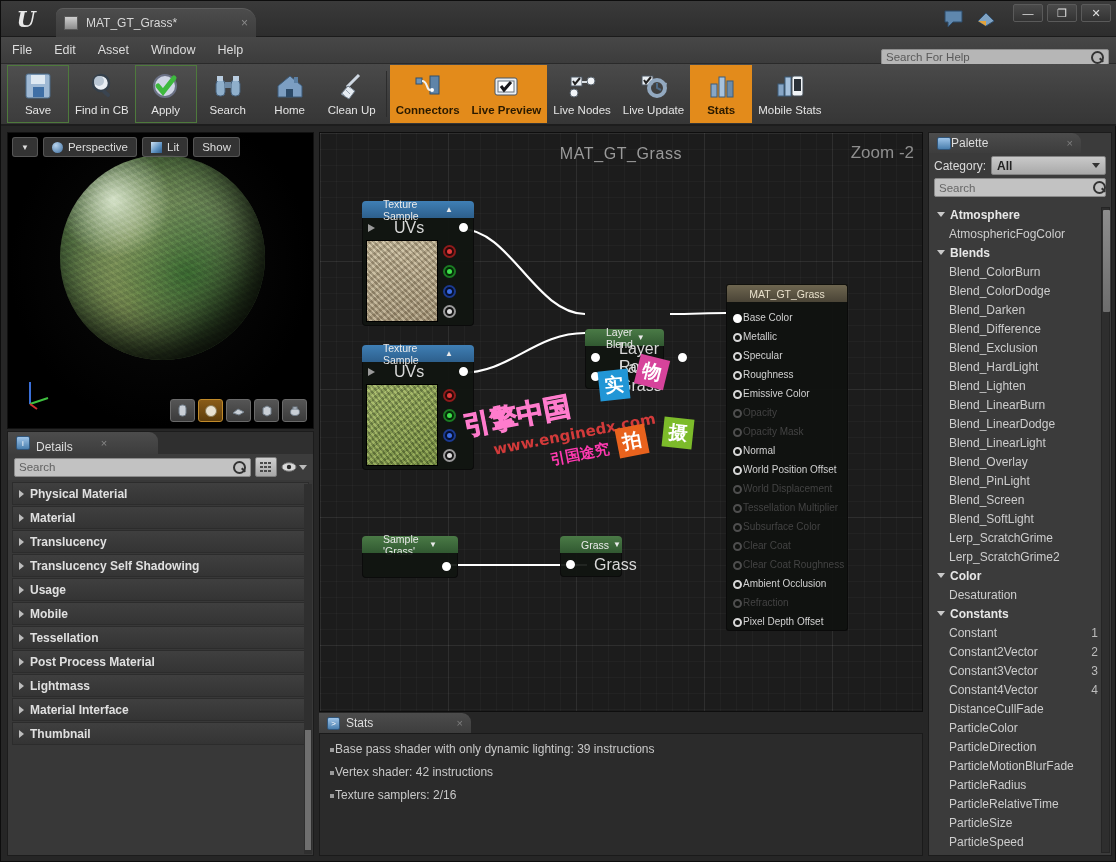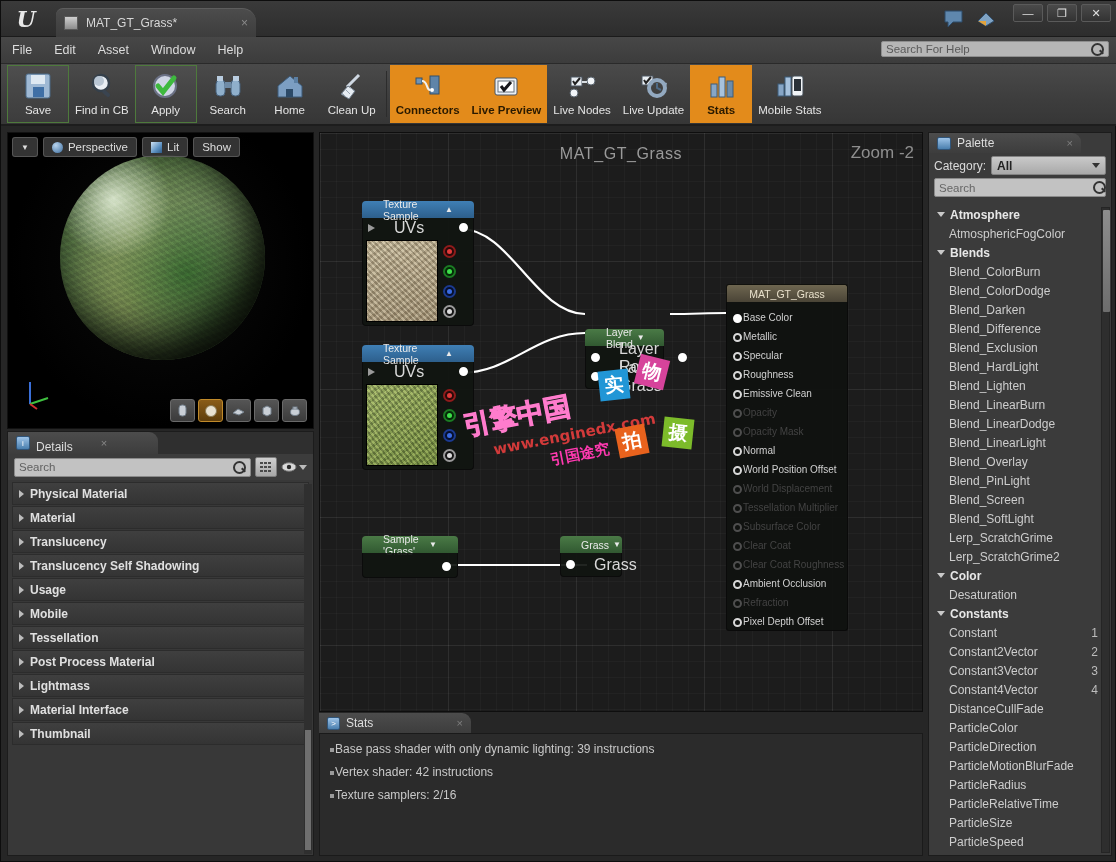--- a/index.html
+++ b/index.html
@@ -59,21 +59,21 @@
     position: absolute; left: 0; top: 36px; width: 1116px; height: 27px;
     background: linear-gradient(180deg,#474747 0%,#3c3c3c 100%);
     border-bottom: 1px solid #2a2a2a;
     display: flex; align-items: center;
   }
   .menu-item {
     padding: 0 11px; height: 27px; line-height: 27px;
     color: #dcdcdc; font-size: 12.5px;
   }
   .help-search {
-    position: absolute; right: 8px; top: 4px; width: 228px; height: 16px;
+    position: absolute; right: 8px; top: 12px; width: 228px; height: 16px;
     background: #b6b6b6; border: 1px solid #8e8e8e; border-radius: 2px;
     display: flex; align-items: center; padding: 0 4px;
   }
   .help-search input {
     border: 0; background: transparent; outline: none; flex: 1;
     font-size: 11.5px; color: #3a3a3a; font-family: "Liberation Sans", sans-serif;
   }
   .help-search input::placeholder { color: #5a5a5a; }
   .magnifier { width: 13px; height: 13px; position: relative; flex: 0 0 auto; }
   .magnifier::before {
@@ -369,21 +369,21 @@
 
   
   .palette-panel {
     position: absolute; left: 927px; top: 131px; width: 184px; height: 724px;
     background: #3b3b3b; border: 1px solid #1c1c1c;
   }
   .pal-tab {
     width: 152px; height: 20px;
     background: linear-gradient(180deg,#4c4c4c,#3d3d3d);
     border-top-right-radius: 9px;
-    display: flex; align-items: center; gap: 6px; padding: 0 8px;
+    display: flex; align-items: center; padding: 0 8px;
   }
   .pal-tab .pi {
     width: 14px; height: 13px; background: linear-gradient(180deg,#9ec4e8,#4a7fae);
     border: 1px solid #30557a; border-radius: 2px;
   }
   .pal-tab .pt { color: #dedede; font-size: 12px; flex: 1; }
   .pal-tab .px { color: #7e7e7e; font-size: 11px; }
   .cat-row { display: flex; align-items: center; gap: 5px; padding: 3px 5px; }
   .cat-lbl { color: #dcdcdc; font-size: 12px; }
   .cat-select {
@@ -889,21 +889,21 @@
           <div class="mn-row">
             <span class="pin"></span>
             <span>Specular</span>
           </div>
           <div class="mn-row">
             <span class="pin"></span>
             <span>Roughness</span>
           </div>
           <div class="mn-row">
             <span class="pin"></span>
-            <span>Emissive Clean</span>
+            <span>Emissive Color</span>
           </div>
           <div class="mn-row off">
             <span class="pin dim"></span>
             <span>Opacity</span>
           </div>
           <div class="mn-row off">
             <span class="pin dim"></span>
             <span>Opacity Mask</span>
           </div>
           <div class="mn-row">

